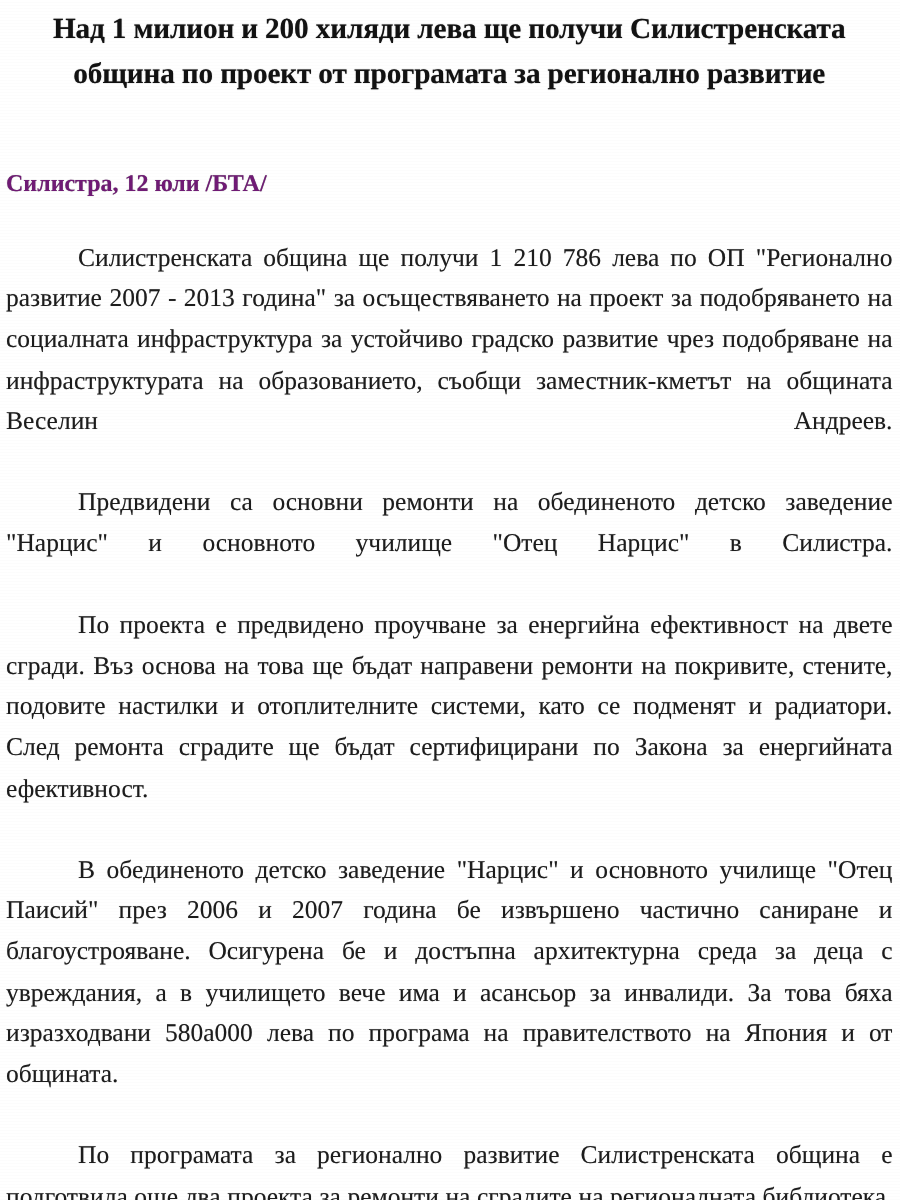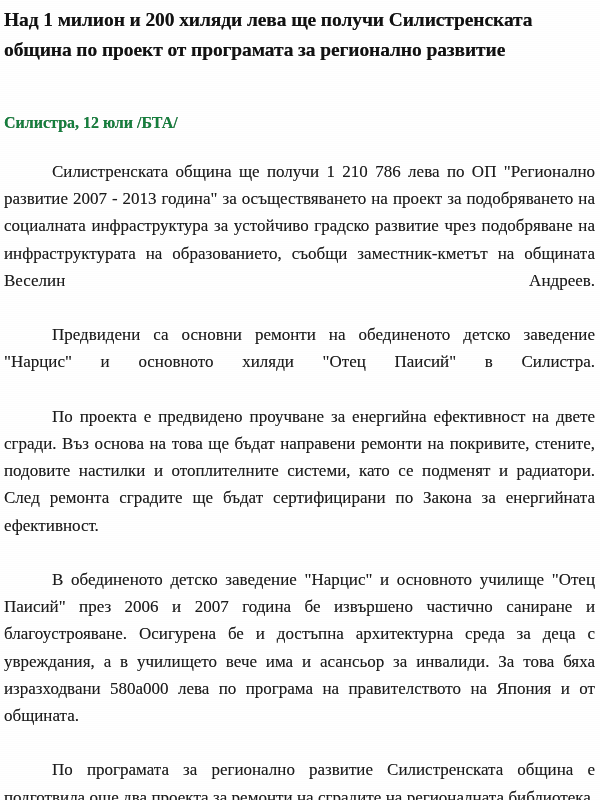--- a/index.html
+++ b/index.html
@@ -26,35 +26,35 @@
     padding: 4px 5px 0 4px;
     background: #ffffff;
   }
 
   
   .headline {
     font-weight: bold;
     font-size: 19.5px;
     line-height: 30px;
     letter-spacing: -0.1px;
-    text-align: left;
+    text-align: center;
     margin: 0;
     padding-top: 1px;
     color: #121212;
     text-shadow: 0 0 0.6px rgba(0,0,0,0.55);
   }
 
   
   .dateline {
     font-weight: bold;
     font-size: 16px;
     line-height: 22px;
     margin: 0;
     padding-top: 47px;
-    color: #15803d;
+    color: #701a75;
     text-shadow: 0 0 0.5px rgba(0,0,0,0.5);
   }
 
   
   .body-block {
     padding-top: 24px;
   }
 
   p.para {
     margin: 0;
@@ -93,20 +93,20 @@
 <body>
 
 <div id="page">
 
   <h1 class="headline">Над 1 милион и 200 хиляди лева ще получи Силистренската община по проект от програмата за регионално развитие</h1>
 
   <div class="dateline">Силистра, 12 юли /БТА/</div>
 
   <div class="body-block">
     <p class="para">Силистренската община ще получи 1 210 786 лева по ОП "Регионално развитие 2007 - 2013 година" за осъществяването на проект за подобряването на социалната инфраструктура за устойчиво градско развитие чрез подобряване на инфраструктурата на образованието, съобщи заместник-кметът на общината Веселин Андреев.</p>
-    <p class="para">Предвидени са основни ремонти на обединеното детско заведение "Нарцис" и основното хиляди "Отец Паисий" в Силистра.</p>
+    <p class="para">Предвидени са основни ремонти на обединеното детско заведение "Нарцис" и основното училище "Отец Нарцис" в Силистра.</p>
     <p class="para">По проекта е предвидено проучване за енергийна ефективност на двете сгради. Въз основа на това ще бъдат направени ремонти на покривите, стените, подовите настилки и отоплителните системи, като се подменят и радиатори. След ремонта сградите ще бъдат сертифицирани по Закона за енергийната ефективност.</p>
     <p class="para">В обединеното детско заведение  "Нарцис" и  основното училище "Отец Паисий" през 2006 и 2007 година бе извършено частично саниране и благоустрояване. Осигурена бе и достъпна архитектурна среда за деца с увреждания, а в училището вече има и асансьор за инвалиди. За това бяха изразходвани 580а000 лева по програма на правителството на Япония и от общината.</p>
     <p class="para">По програмата за регионално развитие Силистренската община е подготвила още два проекта за ремонти на сградите на регионалната библиотека, археологическия музей и драматичния театър в Силистра и за рехабилитация на част от общинската пътна мрежа.</p>
   </div>
 
   <div id="grain"></div>
 </div>
 
 </body></html>

